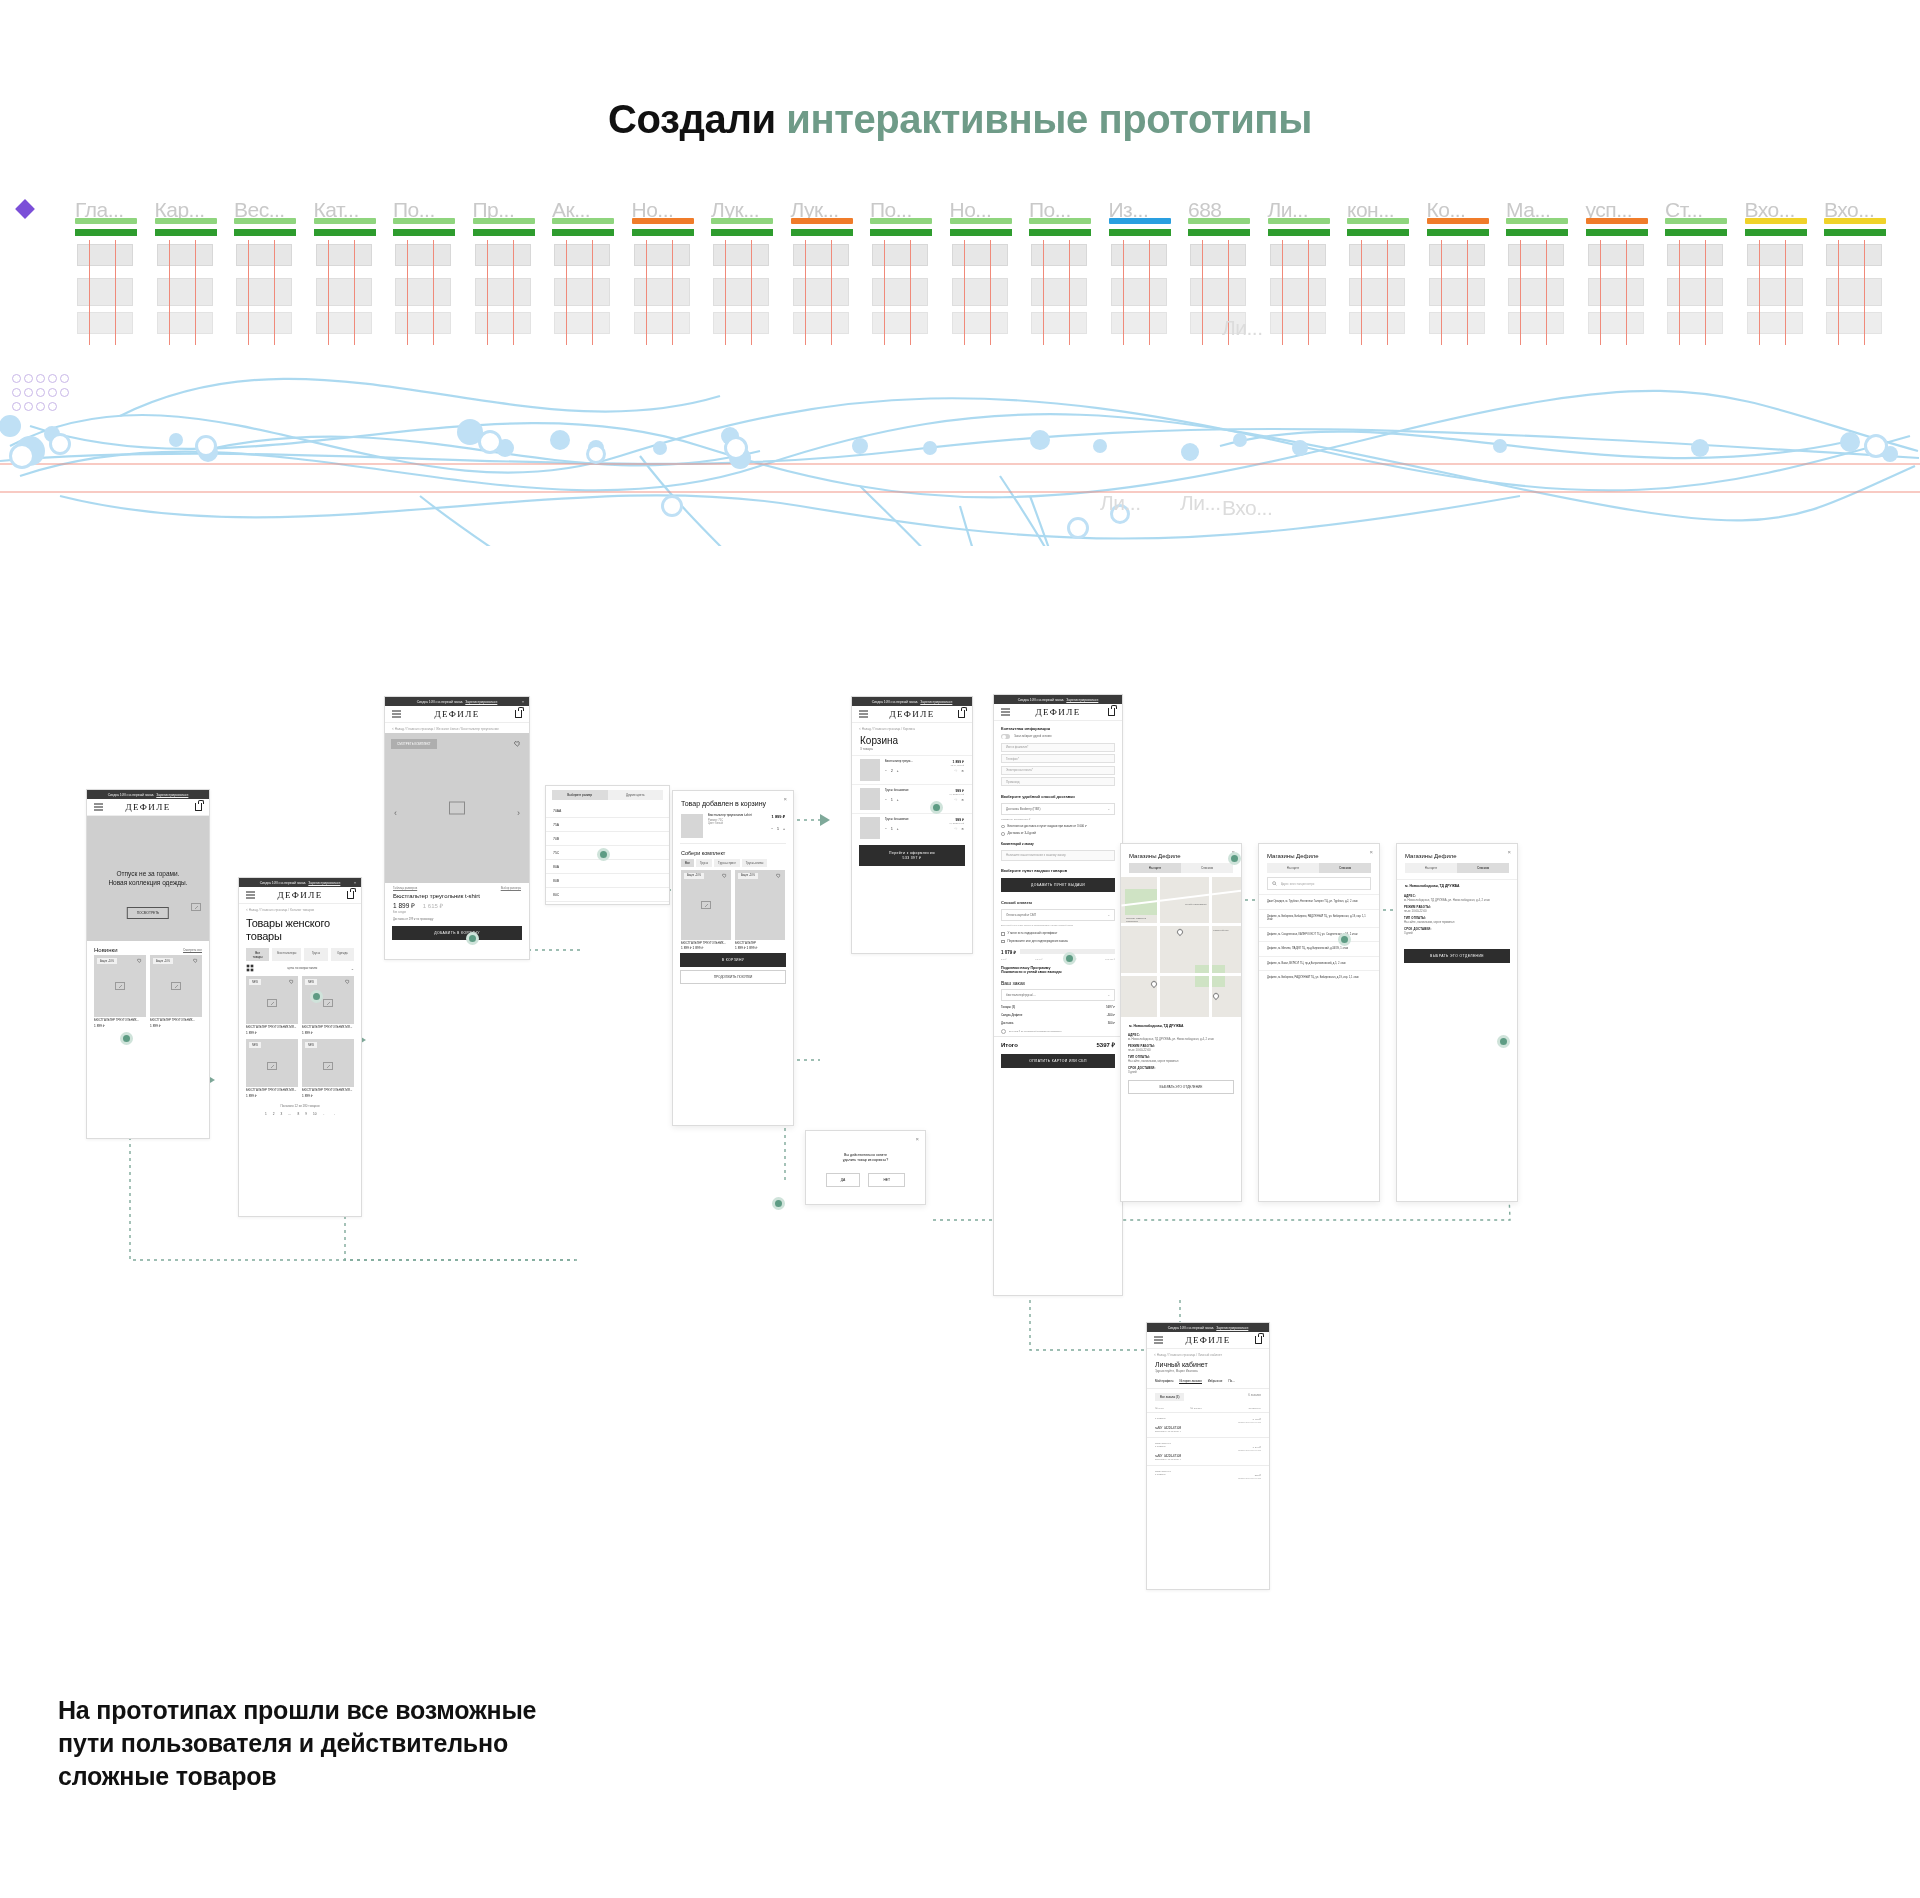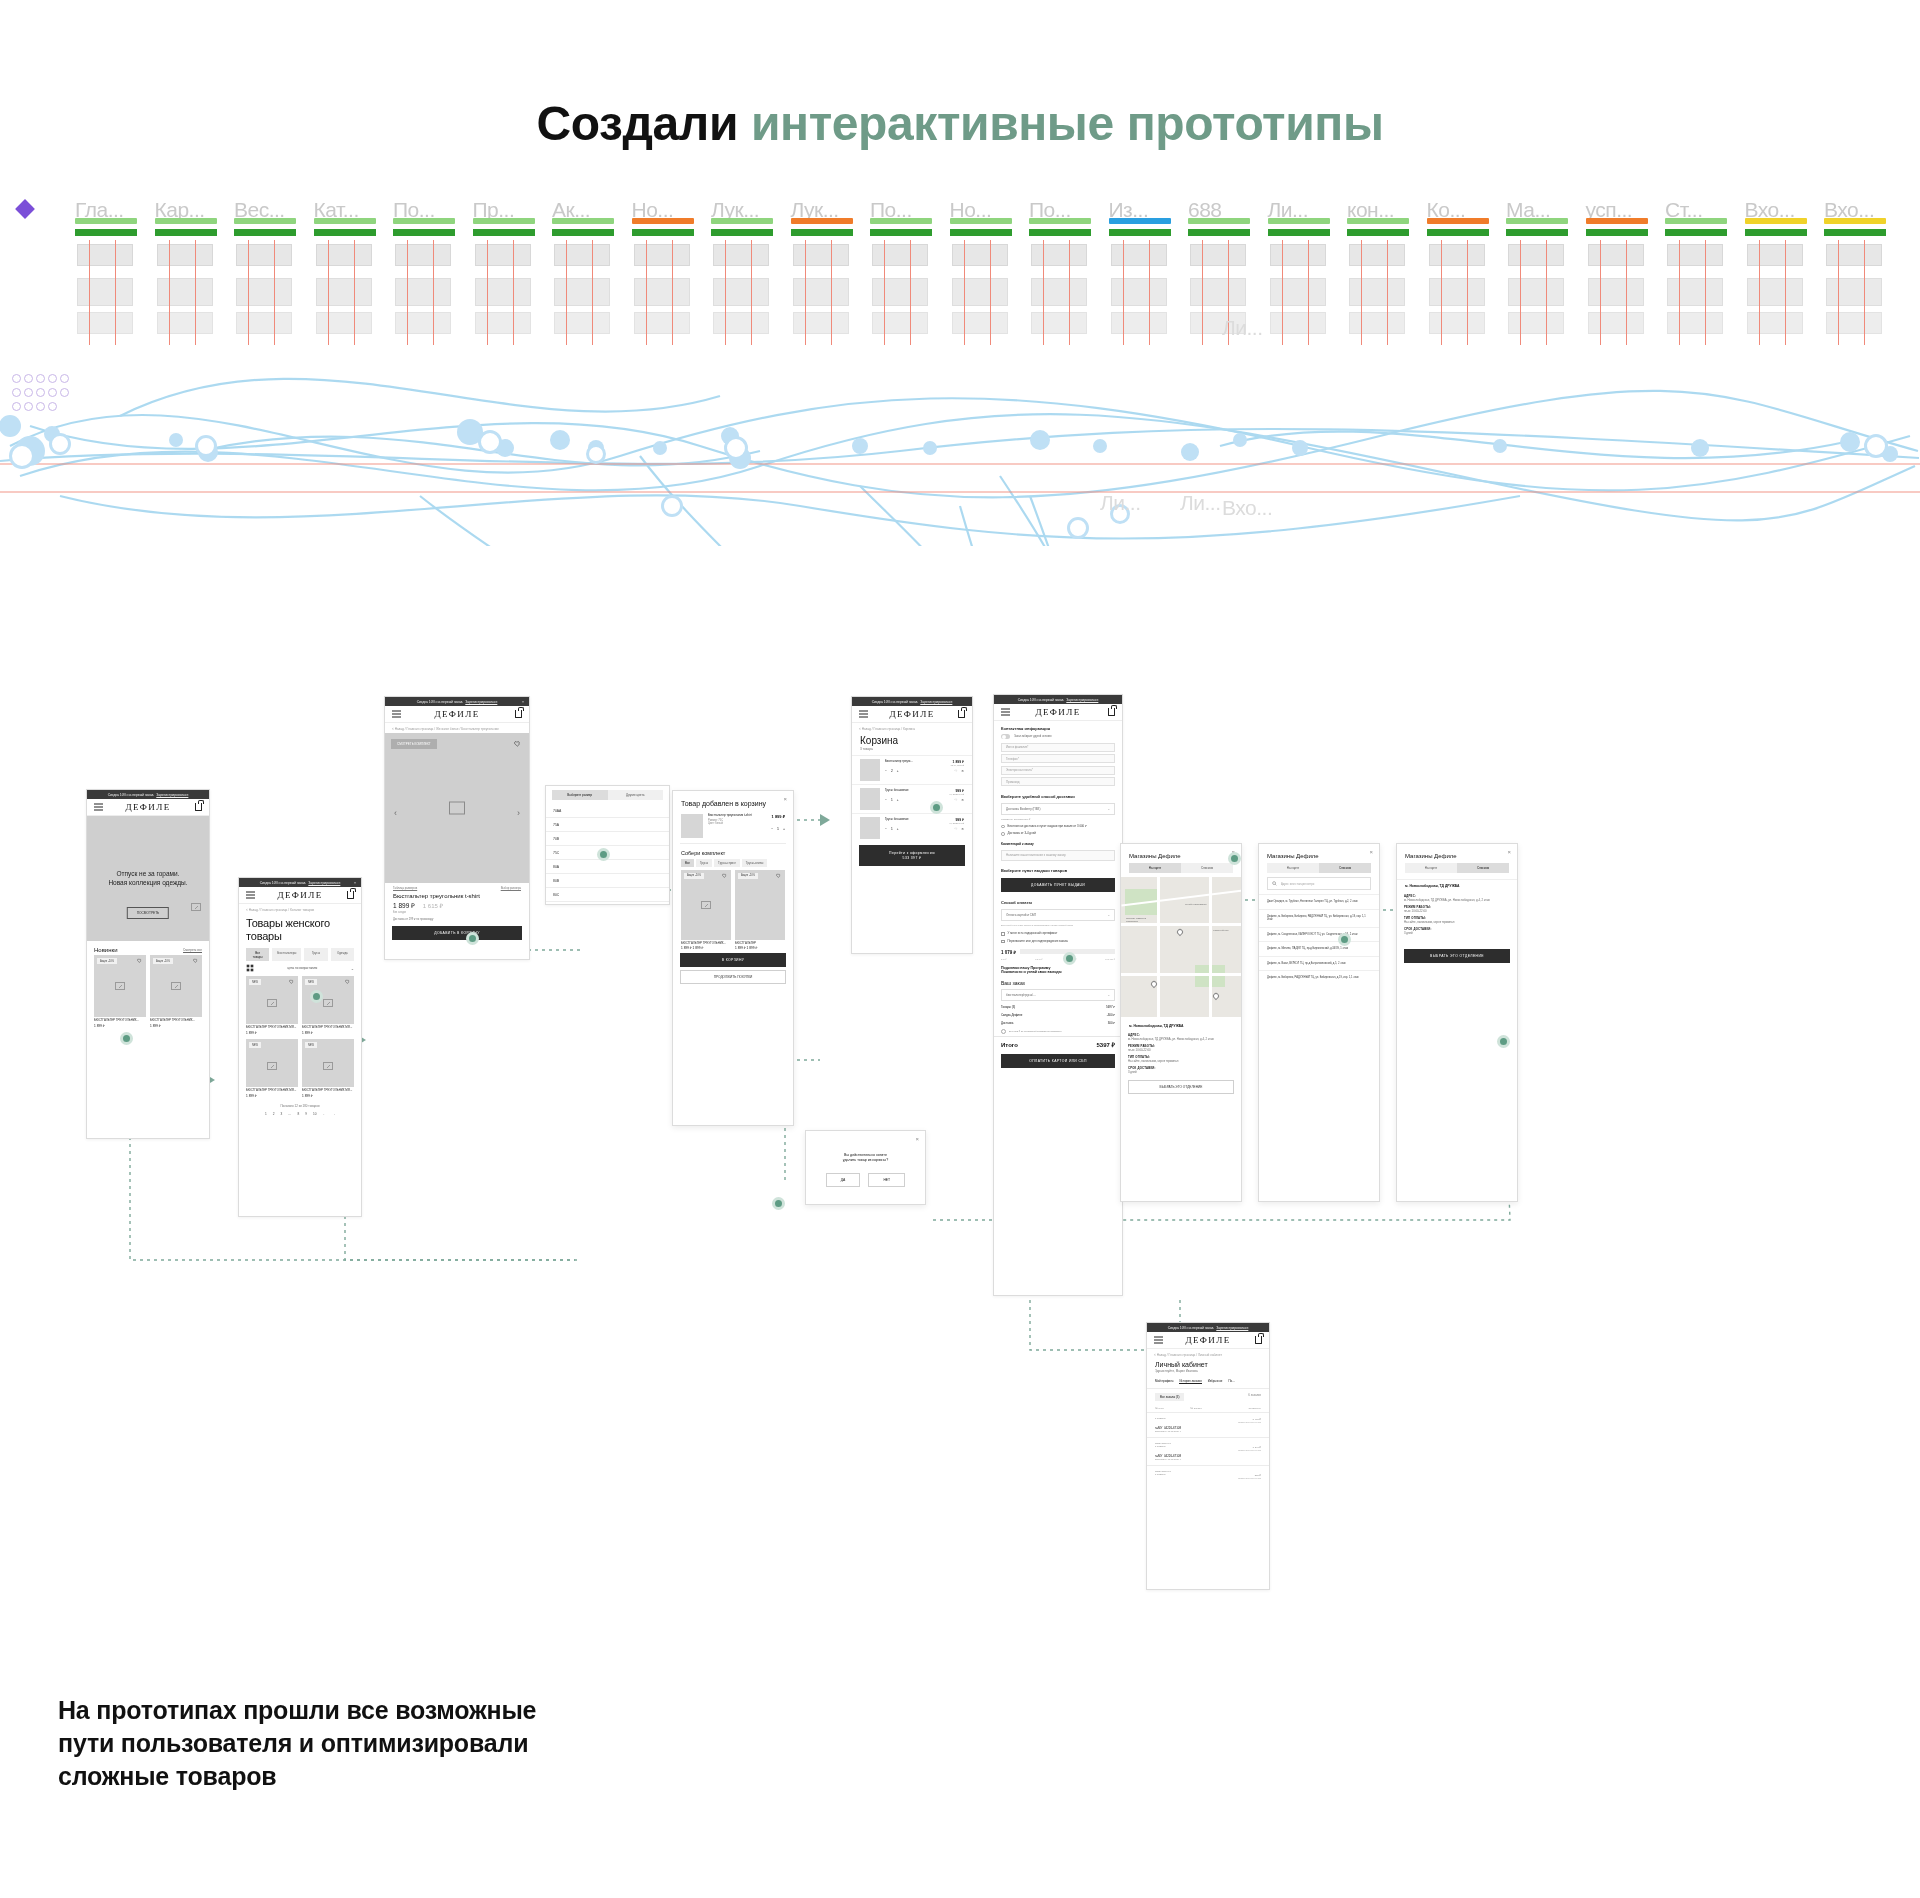--- a/index.html
+++ b/index.html
@@ -6,21 +6,21 @@
   html, body { margin:0; padding:0; }
   body {
     width:1920px; height:1898px; position:relative; background:#ffffff;
     font-family:"Liberation Sans", sans-serif; color:#111;
     overflow:hidden;
   }
 
   
   .headline {
     position:absolute; left:0; right:0; top:96px; text-align:center;
-    font-size:48px; font-weight:bold; line-height:1.18; letter-spacing:-0.4px;
+    font-size:40px; font-weight:bold; line-height:1.18; letter-spacing:-0.4px;
   }
   .headline .accent { color:#6f9b88; }
 
   
   .flowmap {
     position:absolute; left:0; top:196px; width:1920px; height:350px;
     overflow:hidden;
   }
   .flowmap svg { position:absolute; left:0; top:0; }
   .fm-label {
@@ -380,21 +380,21 @@
     <div class="fm-purple" style="left: 60px; top: 192px; width: 9px; height: 9px; border-radius: 50%; border: 1.4px solid rgb(200, 182, 232);"></div>
     <div class="fm-purple" style="left: 12px; top: 206px; width: 9px; height: 9px; border-radius: 50%; border: 1.4px solid rgb(200, 182, 232);"></div>
     <div class="fm-purple" style="left: 24px; top: 206px; width: 9px; height: 9px; border-radius: 50%; border: 1.4px solid rgb(200, 182, 232);"></div>
     <div class="fm-purple" style="left: 36px; top: 206px; width: 9px; height: 9px; border-radius: 50%; border: 1.4px solid rgb(200, 182, 232);"></div>
     <div class="fm-purple" style="left: 48px; top: 206px; width: 9px; height: 9px; border-radius: 50%; border: 1.4px solid rgb(200, 182, 232);"></div>
     <div class="fm-purple" style="left: 18px; top: 6px; width: 14px; height: 14px; background: rgb(123, 79, 216); transform: rotate(45deg);"></div>
   </div>
 
 <div class="caption">
   <div>На прототипах прошли все возможные</div>
-  <div>пути пользователя и оптимизировали</div>
+  <div>пути пользователя и действительно</div>
   <div>сложные товаров</div>
 </div>
 
 <div class="proto">
 
   <svg class="conn" width="1920" height="930" style="top:0">
     <g stroke="#7fa99a" stroke-width="1.4" fill="none" stroke-dasharray="3 4">
       <path d="M180 420 L 205 420"></path>
       <path d="M340 380 L 356 380"></path>
       <path d="M345 500 L 345 600 L 575 600"></path>

